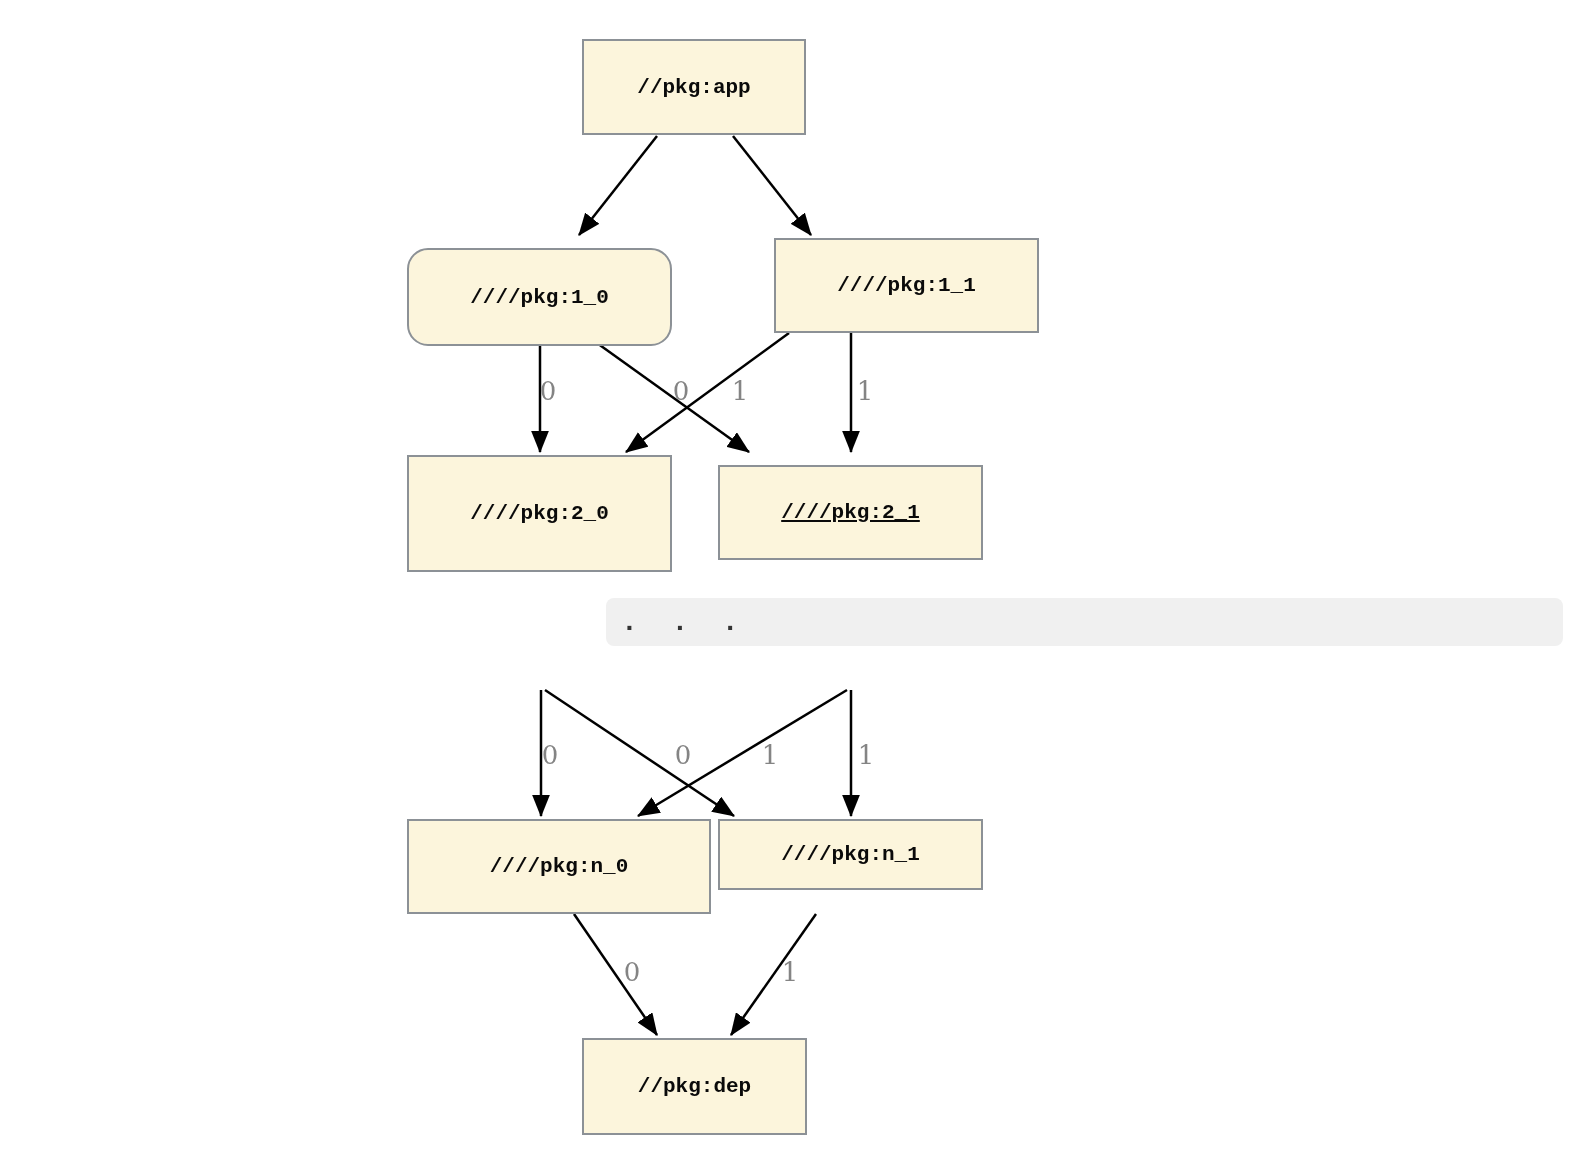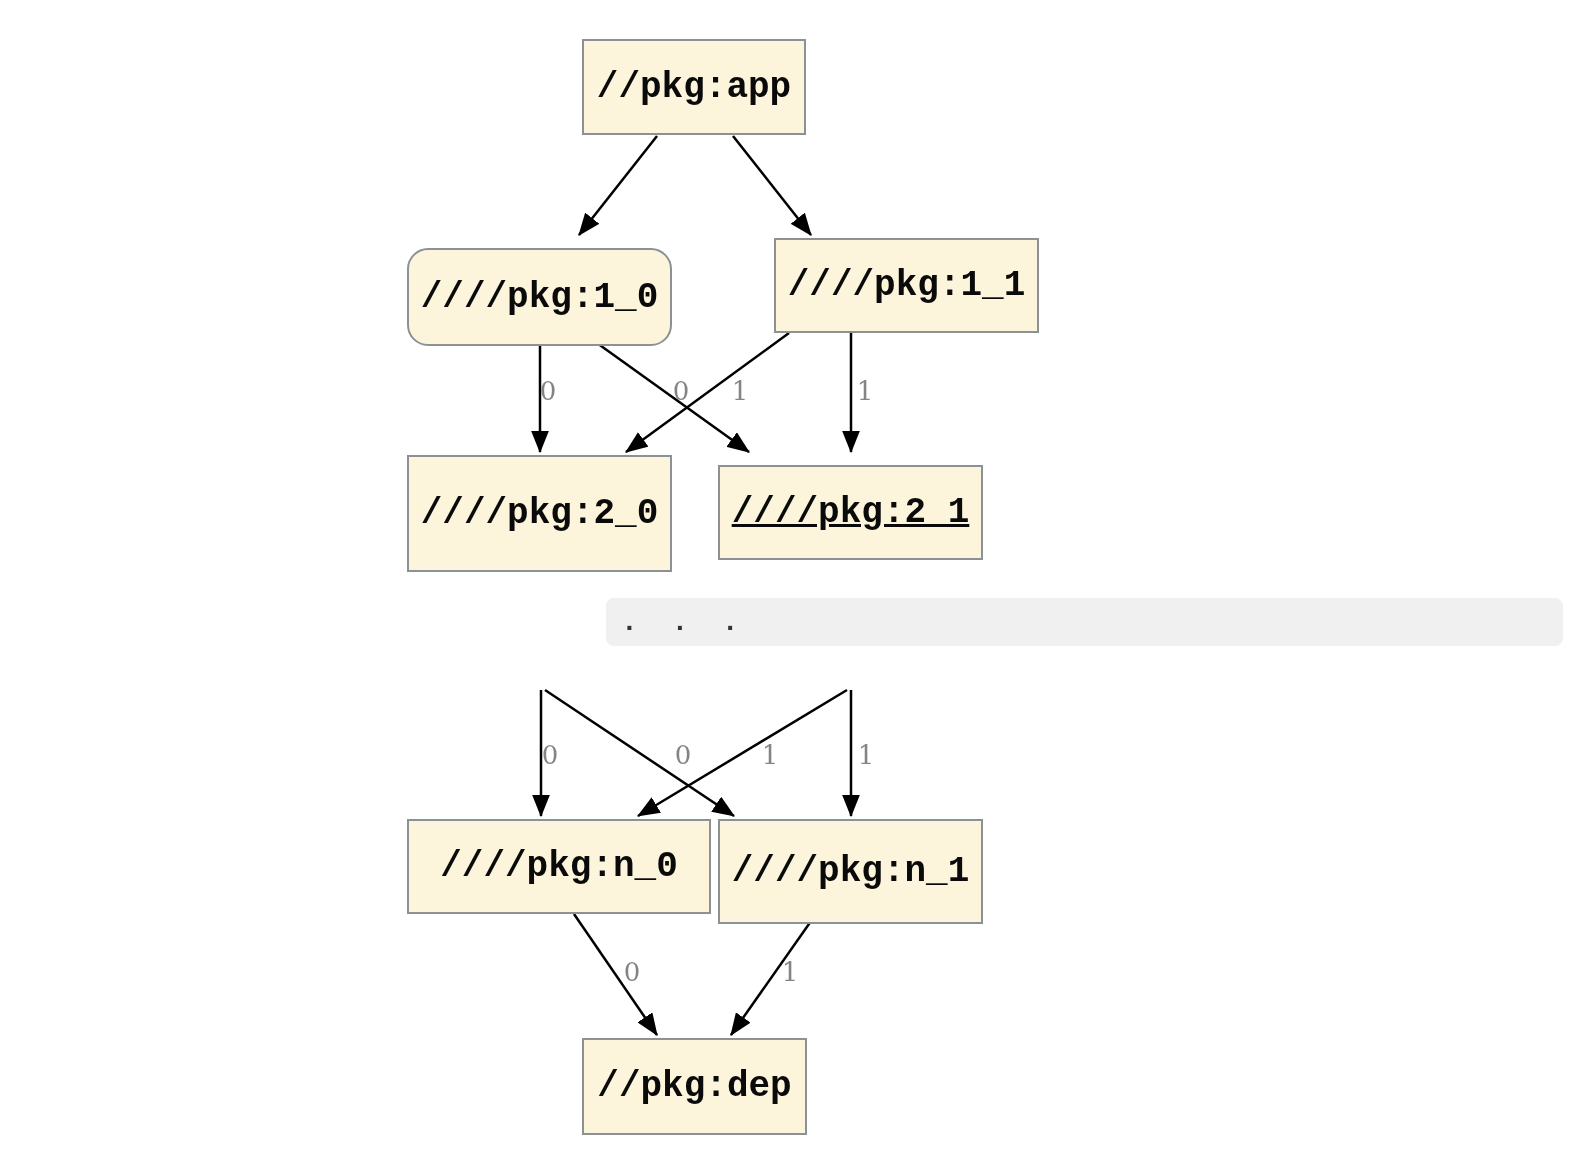--- a/index.html
+++ b/index.html
@@ -25,32 +25,32 @@
   .node {
     position: absolute;
     box-sizing: border-box;
     background: var(--node-fill, #fcf5dc);
     border: 2px solid var(--node-border, #8c9196);
     display: flex;
     align-items: center;
     justify-content: center;
     font-family: "Liberation Mono", "DejaVu Sans Mono", monospace;
     font-weight: 700;
-    font-size: 36px;
+    font-size: 21px;
     letter-spacing: 0;
     color: #0a0a0a;
     white-space: pre;
   }
   .node-app  { left: 582px; top: 39px;   width: 224px; height: 96px; }
   .node-1_0  { left: 407px; top: 248px;  width: 265px; height: 98px; border-radius: 21px; }
   .node-1_1  { left: 754px; top: 238px;  width: 265px; height: 95px; margin-left: 20px; }
   .node-2_0  { left: 407px; top: 455px;  width: 265px; height: 117px; }
   .node-2_1  { left: 718px; top: 465px;  width: 265px; height: 95px; text-decoration: underline; }
   .node-n_0  { left: 407px; top: 819px;  width: 304px; height: 95px; }
-  .node-n_1  { left: 718px; top: 819px;  width: 265px; height: 105px; }
+  .node-n_1  { left: 718px; top: 819px;  width: 265px; height: 71px; }
   .node-dep  { left: 582px; top: 1038px; width: 225px; height: 97px; }
   .ellipsis-band {
     position: absolute;
     left: 606px; top: 598px;
     width: 957px; height: 48px;
     box-sizing: border-box;
     background: var(--band-bg, #f0f0f0);
     border-radius: 8px;
     display: flex;
     align-items: center;

